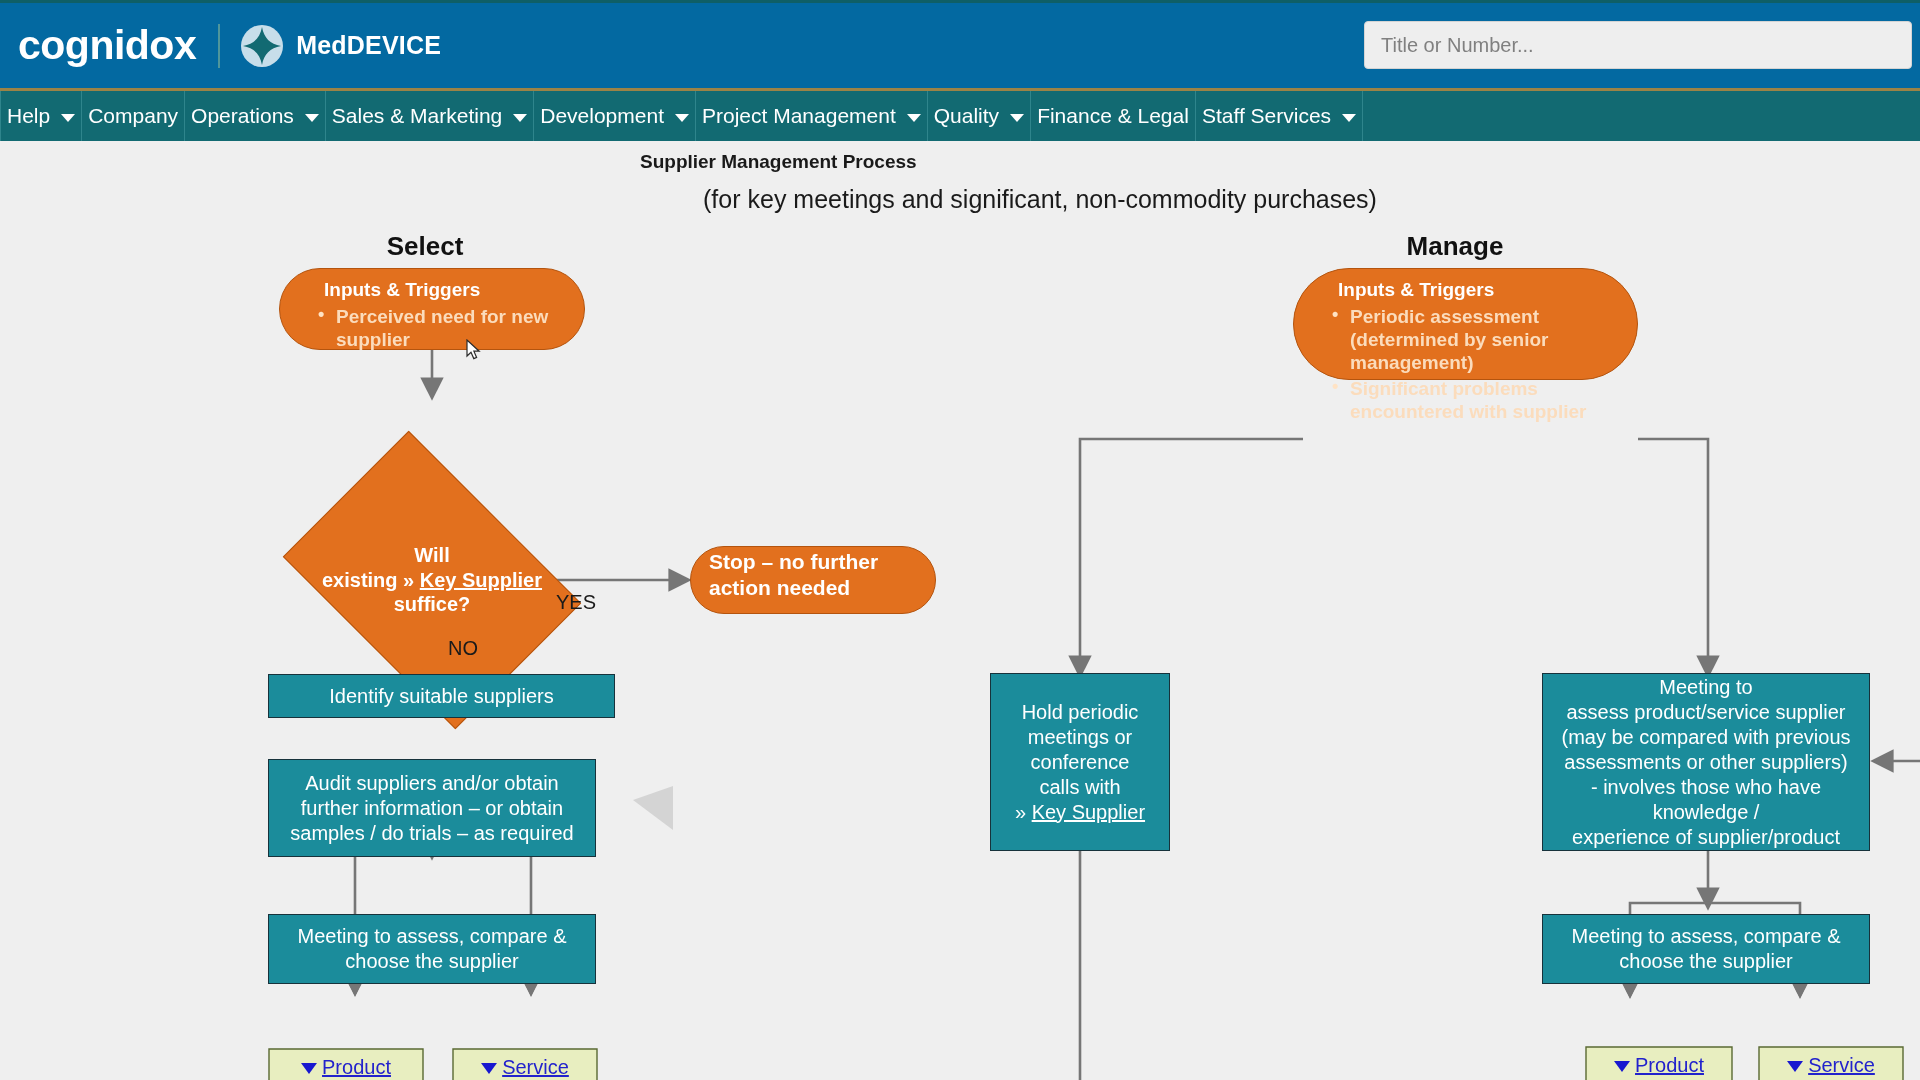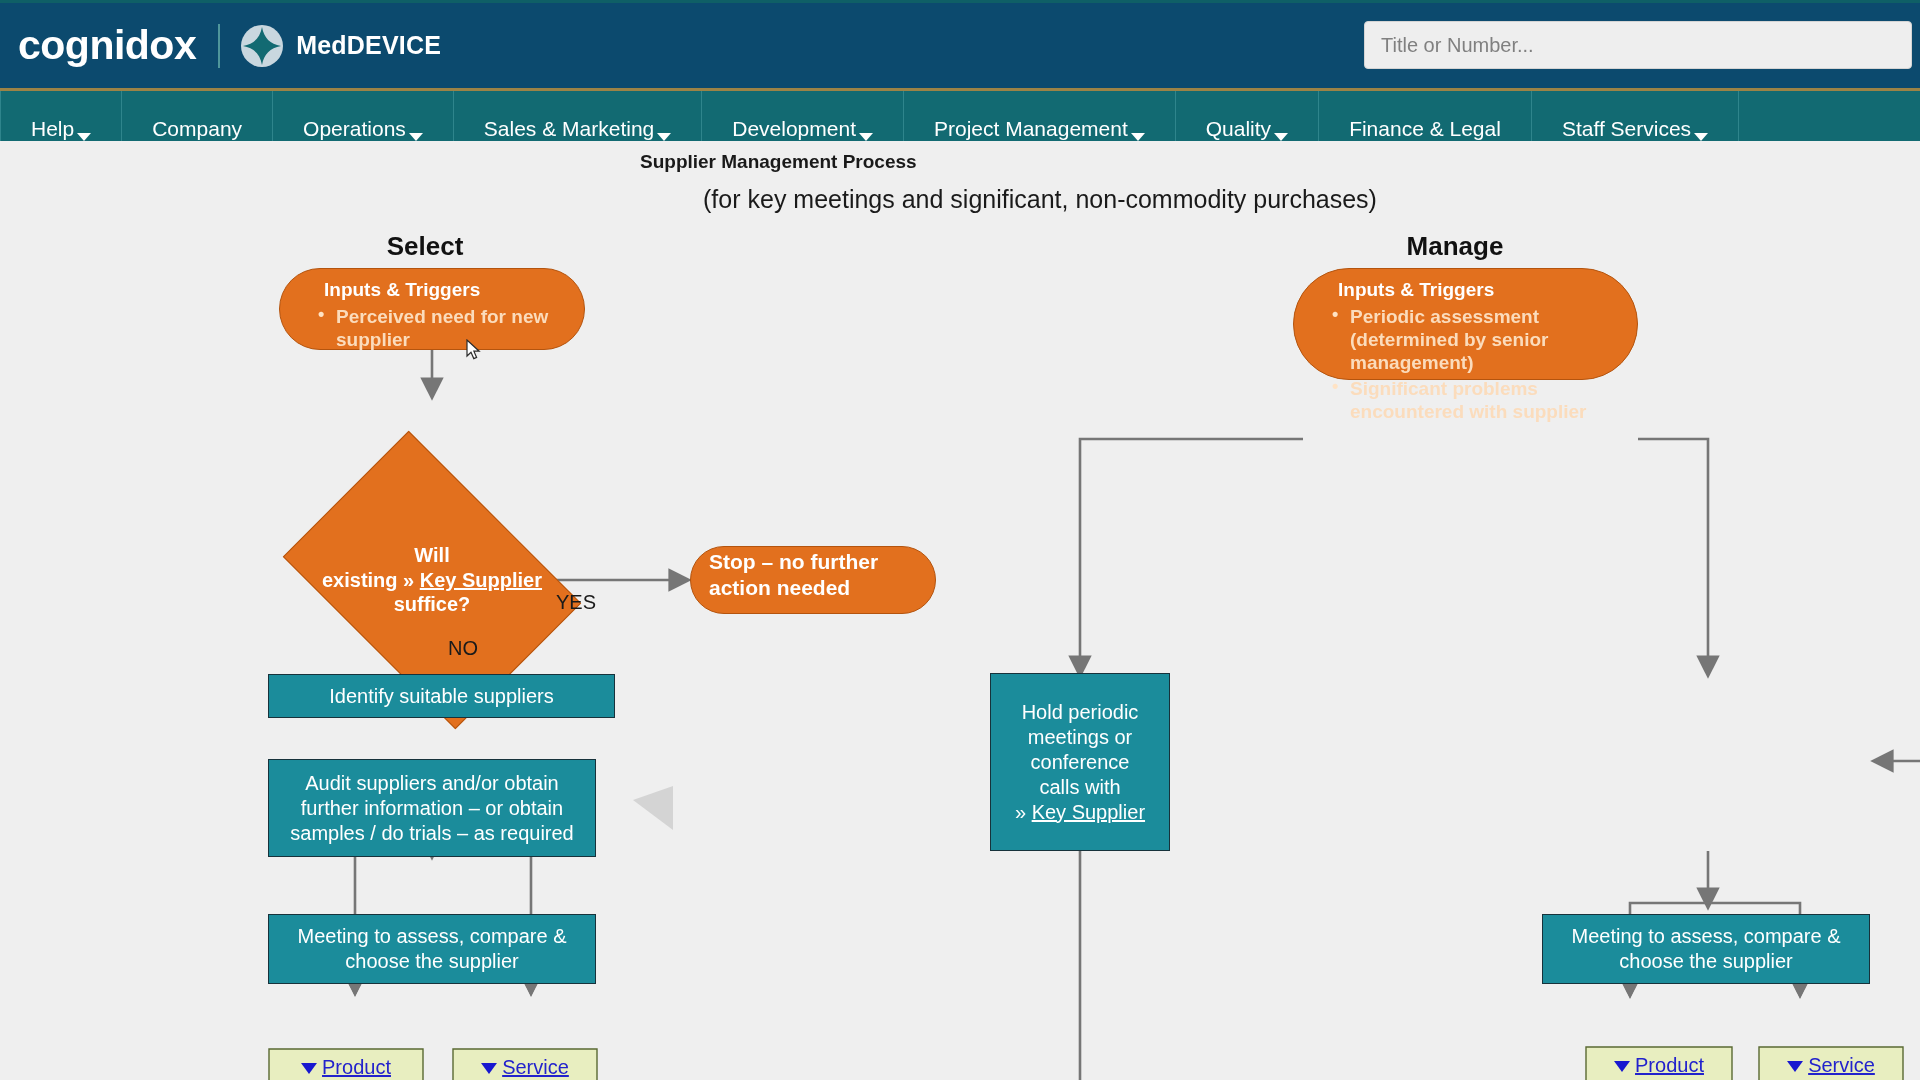--- a/index.html
+++ b/index.html
@@ -8,21 +8,21 @@
     margin: 0; padding: 0;
     width: 1920px; height: 1080px;
     overflow: hidden;
     font-family: "Liberation Sans", sans-serif;
     background: #ffffff;
   }
 
   
   #topbar {
     position: absolute; left: 0; top: 0; width: 1920px; height: 88px;
-    background: #0c4a6e;
+    background: #0369a1;
     border-top: 3px solid #0f5f66;
     display: flex; align-items: center;
   }
   #brand { display: flex; align-items: center; margin-left: 18px; }
   #brand-name {
     color: #ffffff; font-size: 41px; font-weight: bold;
     letter-spacing: -0.5px; line-height: 1;
   }
   #brand-divider {
     width: 2px; height: 44px; background: #4f969b;
@@ -44,22 +44,22 @@
   #search-box::placeholder { color: #808080; }
 
   
   #navbar {
     position: absolute; left: 0; top: 88px; width: 1920px; height: 53px;
     background: #126a72;
     border-top: 3px solid #9c8346;
     display: flex; align-items: stretch;
   }
   .nav-item {
-    display: flex; align-items: flex-end; gap: 3px;
-    padding: 0 30px;
+    display: flex; align-items: center; gap: 11px;
+    padding: 0 6px;
     color: #ffffff; font-size: 21px;
     border-right: 1px solid #2f858c;
     cursor: pointer; white-space: nowrap;
   }
   .nav-item:first-child { border-left: 1px solid #2f858c; }
   .caret {
     width: 0; height: 0;
     border-left: 7px solid transparent;
     border-right: 7px solid transparent;
     border-top: 8px solid #ffffff;
@@ -360,20 +360,28 @@
     </div>
 
     <div class="node tealbox" style="left:990px;top:532px;width:180px;height:178px;flex-direction:column;">
       <div>Hold periodic</div>
       <div>meetings or</div>
       <div>conference</div>
       <div>calls with</div>
       <div><span>» </span><a class="keylink">Key Supplier</a></div>
     </div>
 
+    <div class="node tealbox" style="left:1542px;top:532px;width:328px;height:178px;flex-direction:column;">
+      <div>Meeting to</div>
+      <div>assess product/service supplier</div>
+      <div>(may be compared with previous</div>
+      <div>assessments or other suppliers)</div>
+      <div>- involves those who have knowledge /</div>
+      <div>experience of supplier/product</div>
+    </div>
 
     <div class="node tealbox" style="left:1542px;top:773px;width:328px;height:70px;">
       <span>Meeting to assess, compare &amp; choose the supplier</span>
     </div>
 
     <div class="doc" style="left:1585px;top:905px;width:148px;height:124px;">
       <svg class="docbg" width="148" height="124" viewBox="0 0 148 124">
         <path d="M1,1 H147 V100 C120,122 104,88 73,104 C45,120 26,112 1,100 Z" fill="#e8eec0" stroke="#5a6a33" stroke-width="1.4"></path>
       </svg>
       <div class="doctxt">

